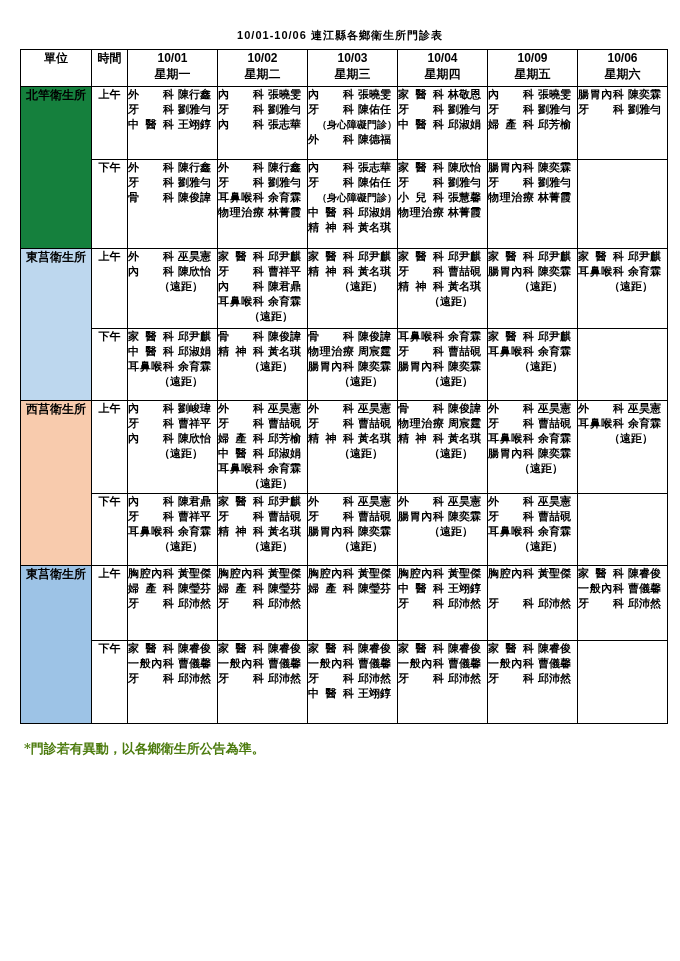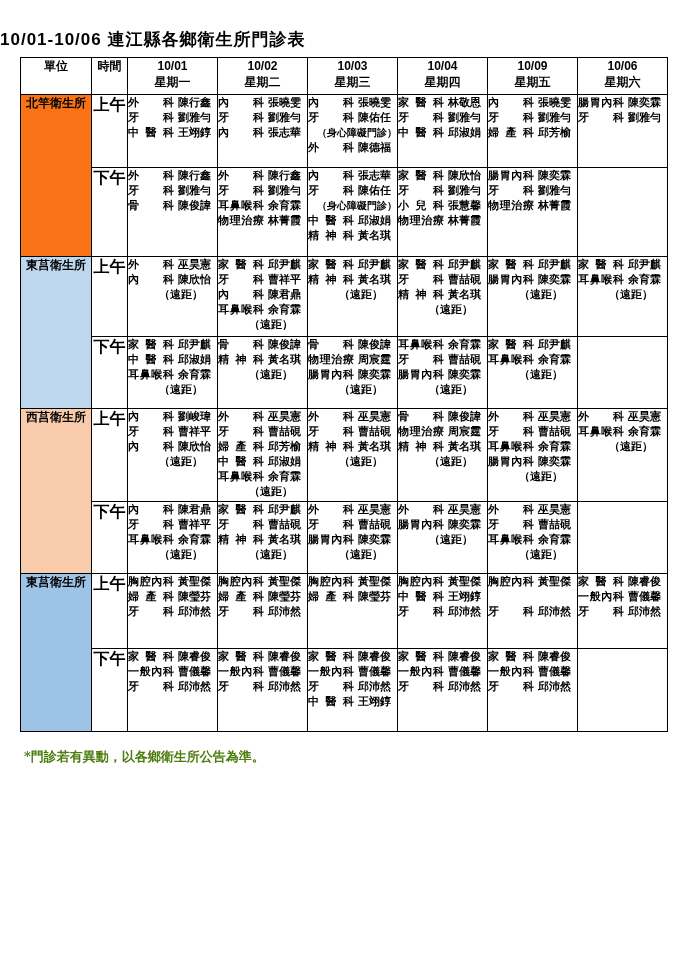--- a/index.html
+++ b/index.html
@@ -2,41 +2,41 @@
 <html><head>
 <meta charset="utf-8">
 <style>
   html,body{margin:0;padding:0;}
   body{
     width:680px;height:961px;background:#ffffff;
     font-family:"Liberation Sans","DejaVu Sans",sans-serif;
     color:#000;position:relative;
   }
   .title{
-    margin:28px 0 6px 0;
-    font-size:17px;font-weight:bold;letter-spacing:1px;
+    text-align:center;margin:28px 0 6px 0;
+    font-size:11px;font-weight:bold;letter-spacing:1px;
   }
   table.sched{
     border-collapse:collapse;table-layout:fixed;
     margin-left:20px;width:639px;
   }
   table.sched td,table.sched th{
     border:1px solid #000;padding:0;vertical-align:top;
     overflow:hidden;
   }
   th.corner{width:70px;font-size:12px;vertical-align:middle;margin-left:32px;}
   th.timeh{width:35px;font-size:12px;vertical-align:middle;}
   th.dayh{width:89px;font-size:12px;vertical-align:middle;line-height:16px;padding:2px 0;}
   tr.head{height:37px;}
   td.unit{
     font-weight:bold;font-size:12px;text-align:center;vertical-align:middle;
     letter-spacing:0px;
   }
   td.time{
-    font-weight:bold;font-size:16px;text-align:center;vertical-align:middle;
+    font-weight:bold;font-size:11px;text-align:center;vertical-align:middle;
   }
   td.cell{
     font-family:"DejaVu Serif","Liberation Serif",serif;
     font-size:11px;font-weight:bold;line-height:15px;
     padding:3px 2px 0 4px;
   }
   .ln{white-space:nowrap;}
   .spec{
     display:inline-block;width:46px;
     text-align-last:justify;-moz-text-align-last:justify;
@@ -82,21 +82,21 @@
         <div>星期五</div>
       </th>
       <th class="dayh">
         <div>10/06</div>
         <div>星期六</div>
       </th>
     </tr>
   </thead>
   <tbody>
       <tr style="height: 73px;">
-        <td class="unit" rowspan="2" style="background: #f97316;">北竿衛生所</td>
+        <td class="unit" rowspan="2" style="background: #15803d;">北竿衛生所</td>
         <td class="time">上午</td>
         <td class="cell">
           <div class="ln"><span class="spec">外科</span><span class="nm">陳行鑫</span></div>
           <div class="ln"><span class="spec">牙科</span><span class="nm">劉雅勻</span></div>
           <div class="ln"><span class="spec">中醫科</span><span class="nm">王翊錞</span></div>
         </td>
         <td class="cell">
           <div class="ln"><span class="spec">內科</span><span class="nm">張曉雯</span></div>
           <div class="ln"><span class="spec">牙科</span><span class="nm">劉雅勻</span></div>
           <div class="ln"><span class="spec">內科</span><span class="nm">張志華</span></div>

